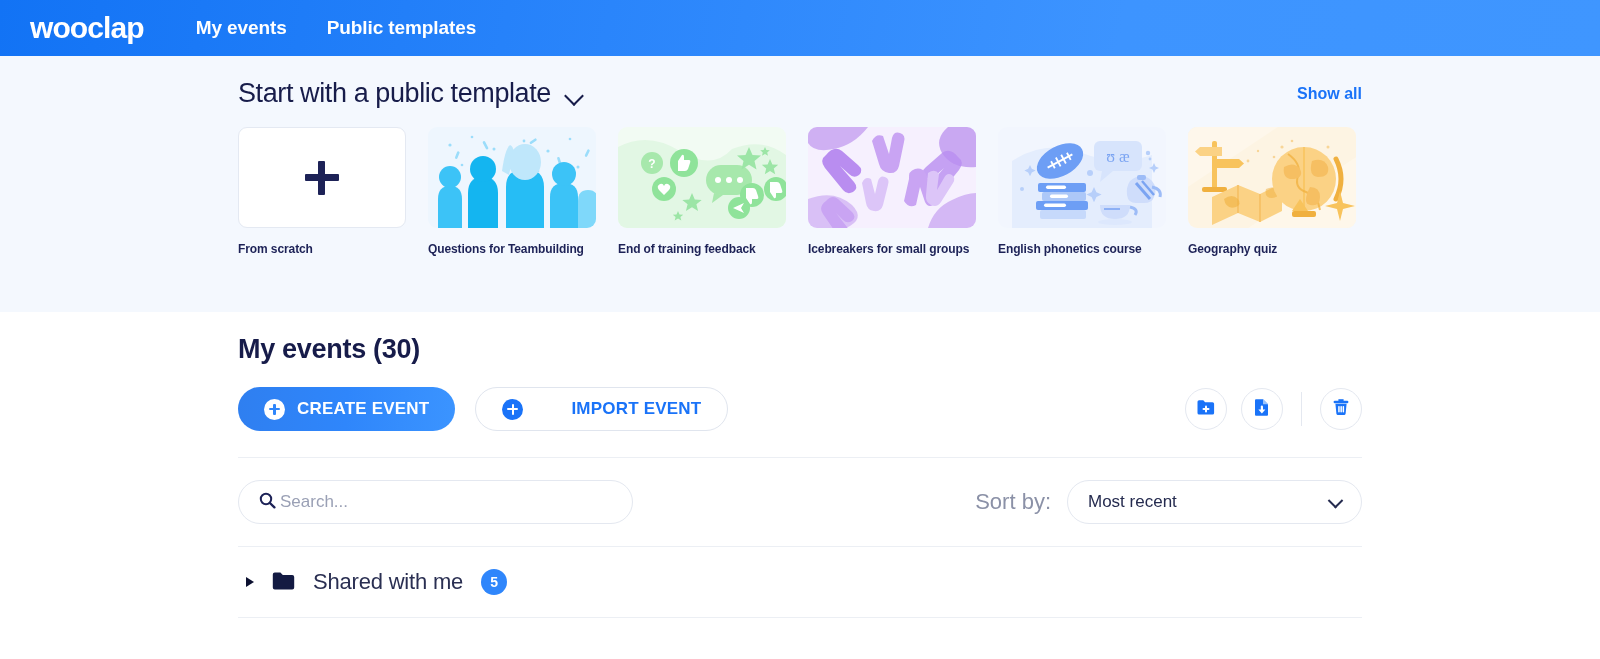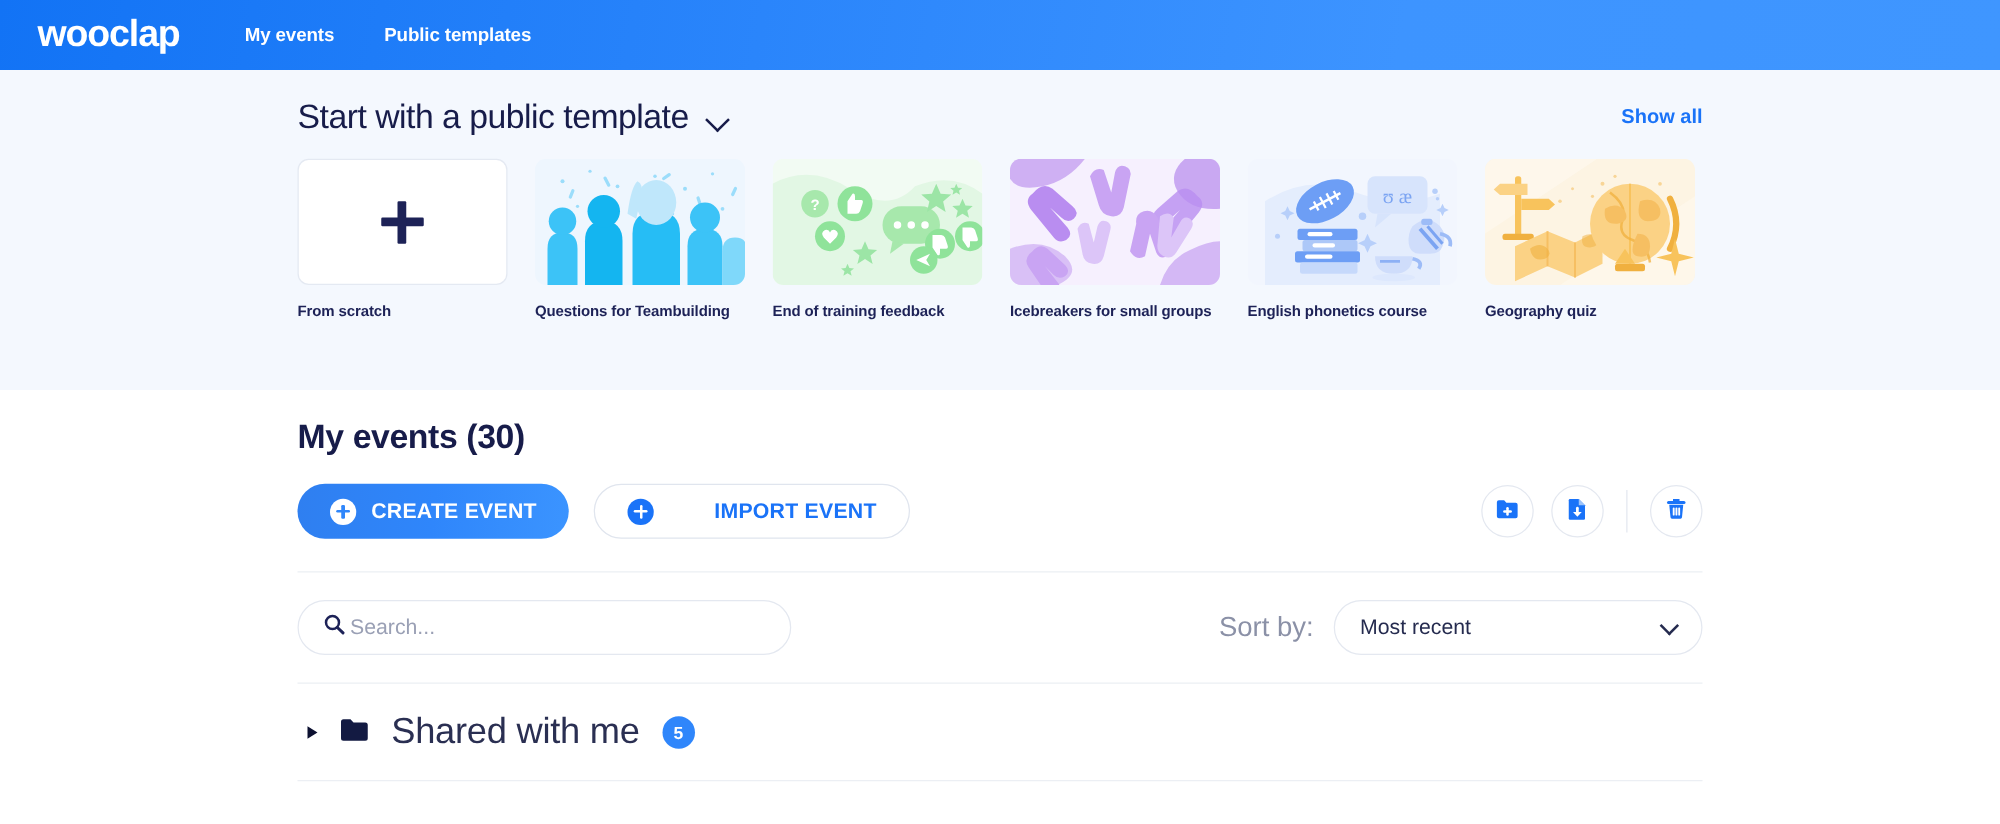--- a/index.html
+++ b/index.html
@@ -23,21 +23,21 @@
   .brand {
     color: #ffffff;
     font-size: 30px;
     font-weight: 700;
     letter-spacing: -0.9px;
     margin-right: 44px;
     line-height: 1;
   }
   .nav-link {
     color: #ffffff;
-    font-size: 15px;
+    font-size: 19px;
     font-weight: 700;
     margin-right: 32px;
     letter-spacing: -0.1px;
     padding-left: 8px;
   }
 
   
   .templates-band {
     background: #f4f8fe;
     height: 256px;
@@ -266,21 +266,21 @@
     gap: 18px;
     padding: 22px 0 22px 8px;
     cursor: pointer;
   }
   .tri {
     width: 0; height: 0;
     border-left: 8px solid #0c1030;
     border-top: 5.5px solid transparent;
     border-bottom: 5.5px solid transparent;
   }
-  .folder-name { font-size: 29px; color: #2a2f52; letter-spacing: -0.2px; }
+  .folder-name { font-size: 22px; color: #2a2f52; letter-spacing: -0.2px; }
   .badge {
     background: #2f86fb;
     color: #ffffff;
     min-width: 26px; height: 26px;
     border-radius: 13px;
     font-size: 14px;
     font-weight: 700;
     display: inline-flex;
     align-items: center;
     justify-content: center;

